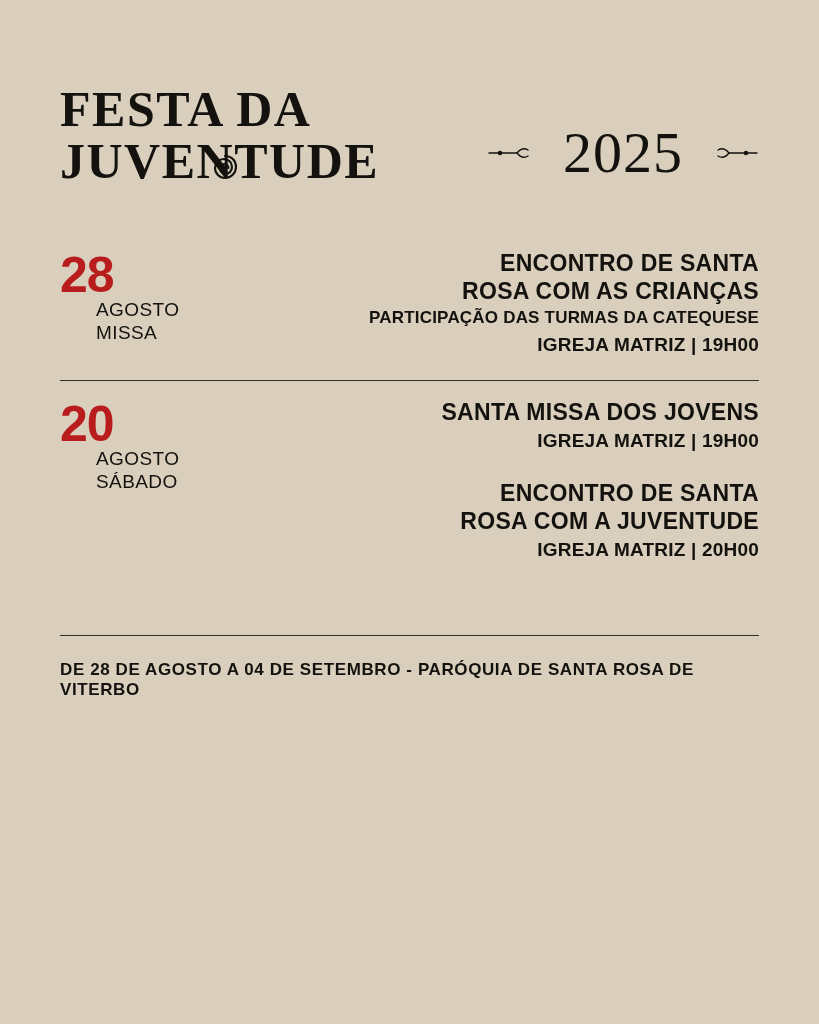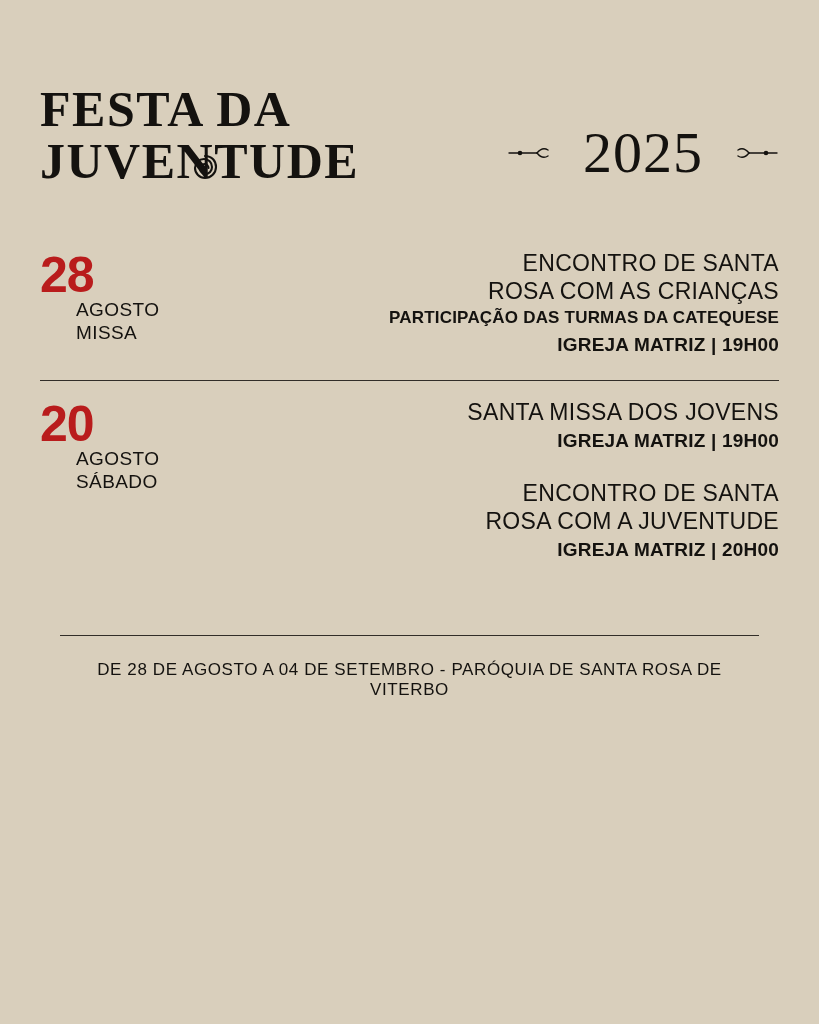--- a/index.html
+++ b/index.html
@@ -14,21 +14,21 @@
     color: #1d1b18;
     overflow: hidden;
     position: relative;
   }
 
   .poster {
     position: relative;
     width: 819px;
     height: 796px;
     box-sizing: border-box;
-    padding: 0 40px;
+    padding: 0 60px;
   }
 
   
   .header {
     display: flex;
     align-items: flex-start;
     justify-content: space-between;
     padding-top: 86px;
   }
 
@@ -112,21 +112,21 @@
   .events-col {
     flex: 1 1 auto;
     text-align: right;
     padding-top: 6px;
   }
   .event + .event {
     margin-top: 26px;
   }
   .event-title {
     font-size: 23px;
-    font-weight: 400;
+    font-weight: 700;
     letter-spacing: 0.3px;
     line-height: 1.2;
     color: #14120f;
     text-transform: uppercase;
   }
   .event-sub {
     font-size: 17px;
     font-weight: 700;
     letter-spacing: 0.2px;
     line-height: 1.35;
@@ -158,23 +158,23 @@
     right: 60px;
     bottom: 96px;
   }
   .footer-rule {
     height: 1px;
     background: #14120f;
     opacity: 0.85;
     margin-bottom: 24px;
   }
   .footer-text {
-    text-align: center;
+    text-align: left;
     font-size: 17px;
-    font-weight: 400;
+    font-weight: 700;
     letter-spacing: 0.6px;
     color: #14120f;
     text-transform: uppercase;
   }
 </style>
 </head>
 <body>
 
 <div class="poster">
 

